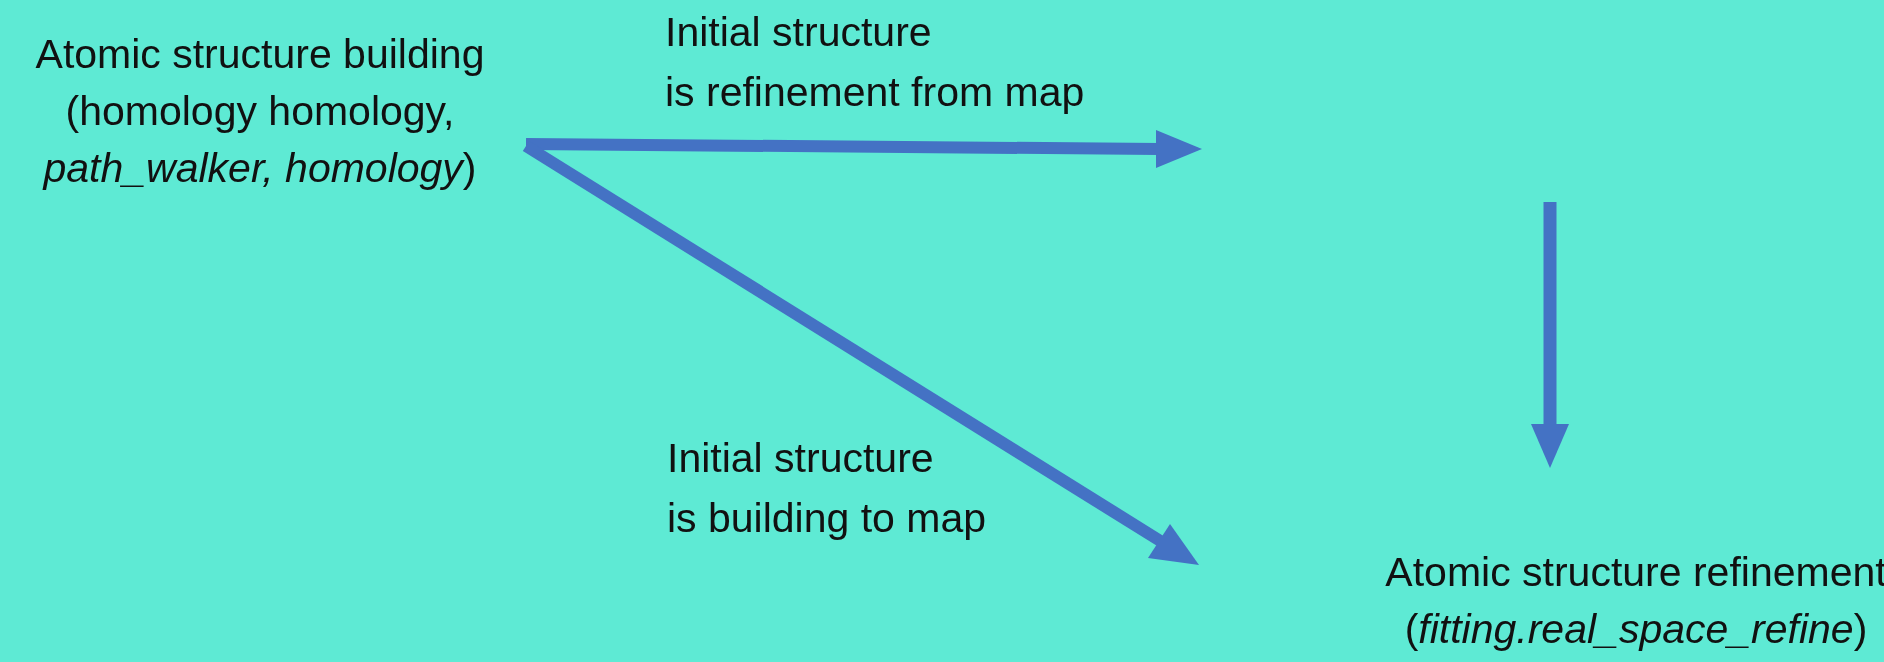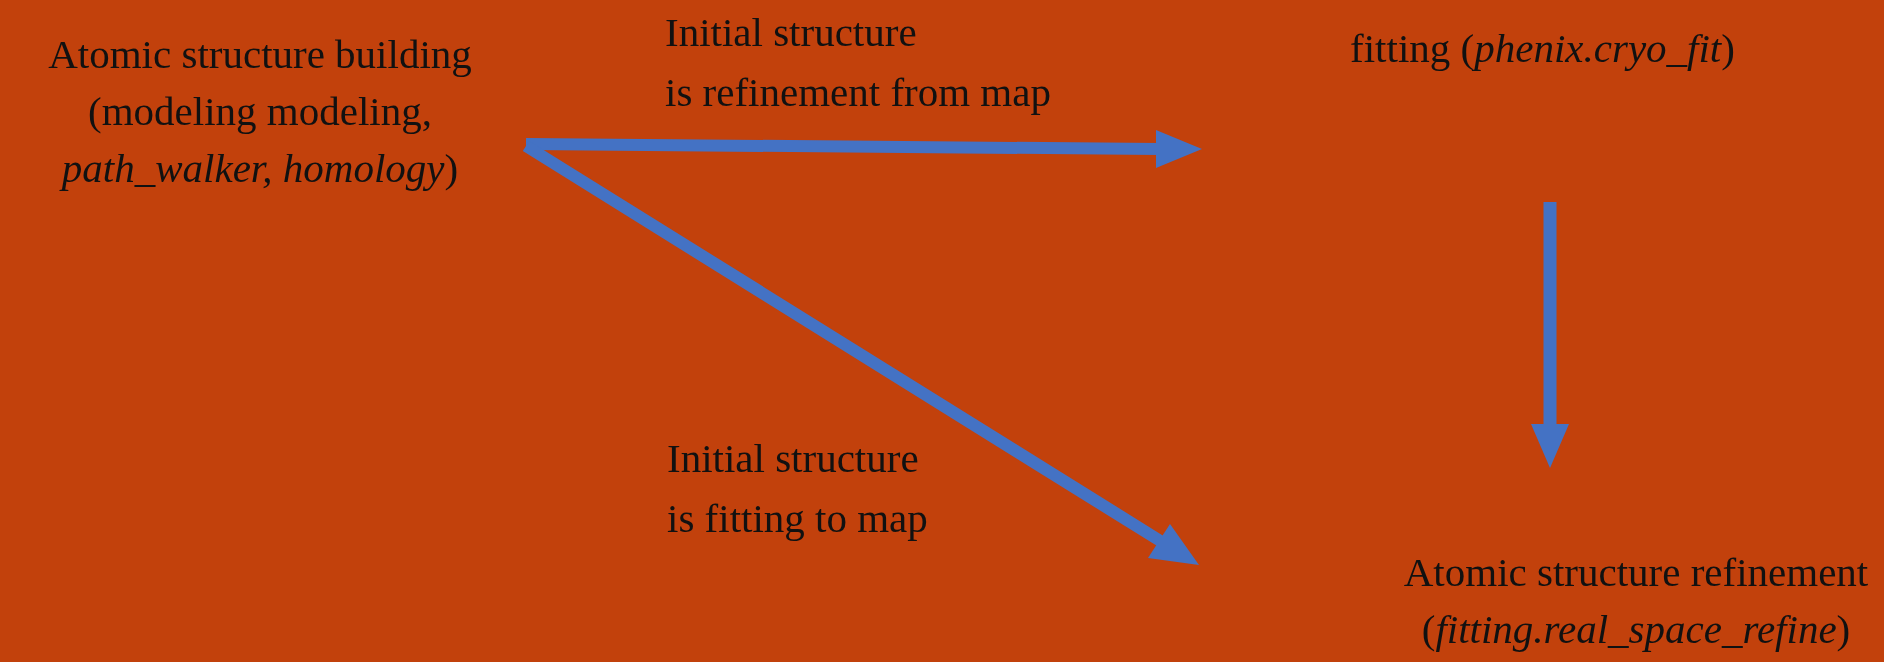--- a/index.html
+++ b/index.html
@@ -1,22 +1,22 @@
 <!DOCTYPE html>
 <html><head>
 <meta charset="utf-8">
 <style>
   html, body { margin: 0; padding: 0; background: #ffffff; }
   .canvas {
     position: relative;
     width: 1884px;
     height: 662px;
-    background: #c2410c;
+    background: #5eead4;
     overflow: hidden;
-    font-family: Liberation Serif, serif;
+    font-family: Liberation Sans, sans-serif;
     color: #111111;
   }
   .arrows {
     position: absolute;
     left: 0; top: 0;
     width: 1884px; height: 662px;
     pointer-events: none;
   }
   .txt {
     position: absolute;
@@ -55,36 +55,35 @@
     </g>
 
     <g>
       <line x1="1550" y1="202" x2="1550" y2="426" stroke-width="13" stroke="#4472c4"></line>
       <polygon points="1550,468 1531,424 1569,424" fill="#4472c4"></polygon>
     </g>
   </svg>
 
   <div class="txt center node-building">
     <div>Atomic structure building</div>
-    <div>(modeling modeling,</div>
+    <div>(homology homology,</div>
     <div><span class="it">path_walker, homology</span><span>)</span></div>
   </div>
 
   <div class="txt label-different">
     <div>Initial structure</div>
     <div>is refinement from map</div>
   </div>
 
   <div class="txt center node-fitting">
-    <div><span>fitting (</span><span class="it">phenix.cryo_fit</span><span>)</span></div>
   </div>
 
   <div class="txt label-similar">
     <div>Initial structure</div>
-    <div>is fitting to map</div>
+    <div>is building to map</div>
   </div>
 
   <div class="txt center node-refinement">
     <div>Atomic structure refinement</div>
     <div><span>(</span><span class="it">fitting.real_space_refine</span><span>)</span></div>
   </div>
 
 </div>
 
 </body></html>

